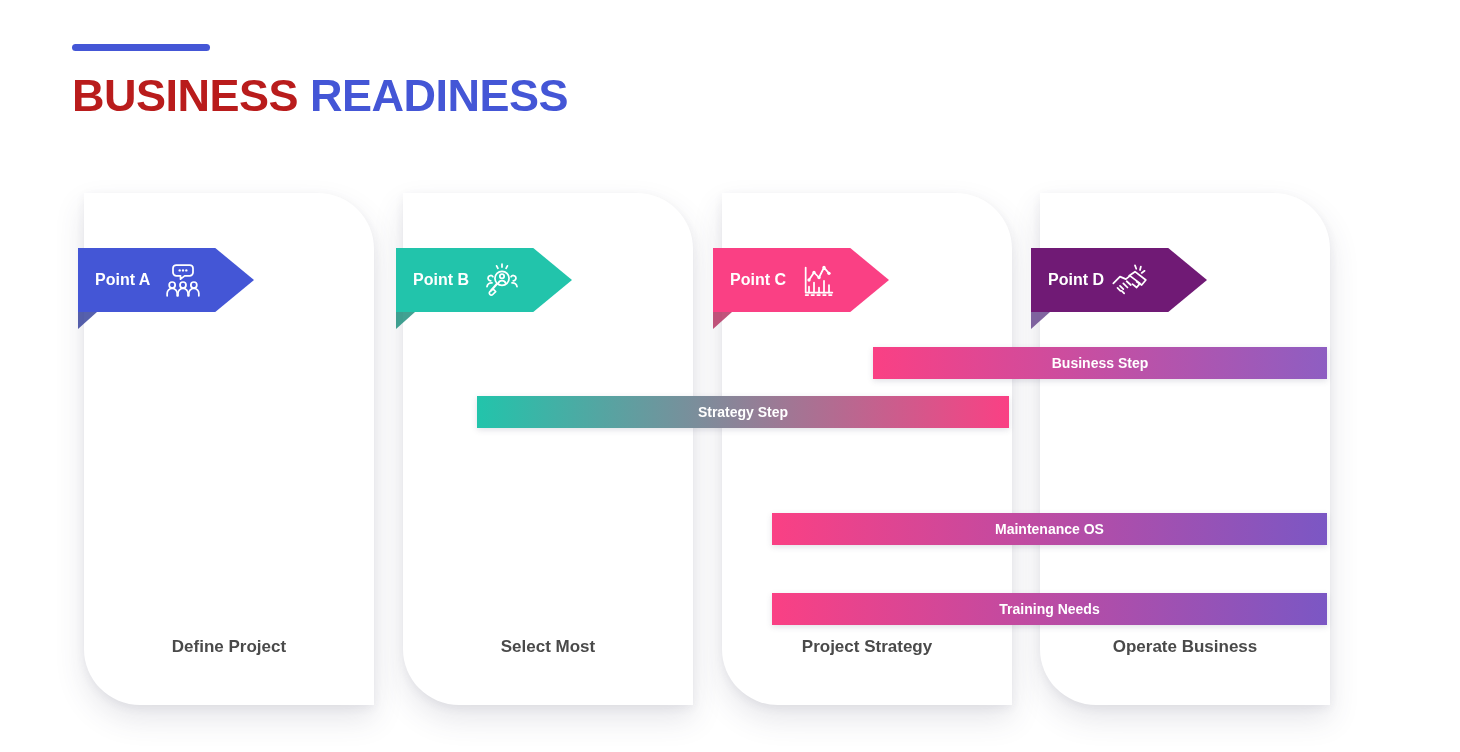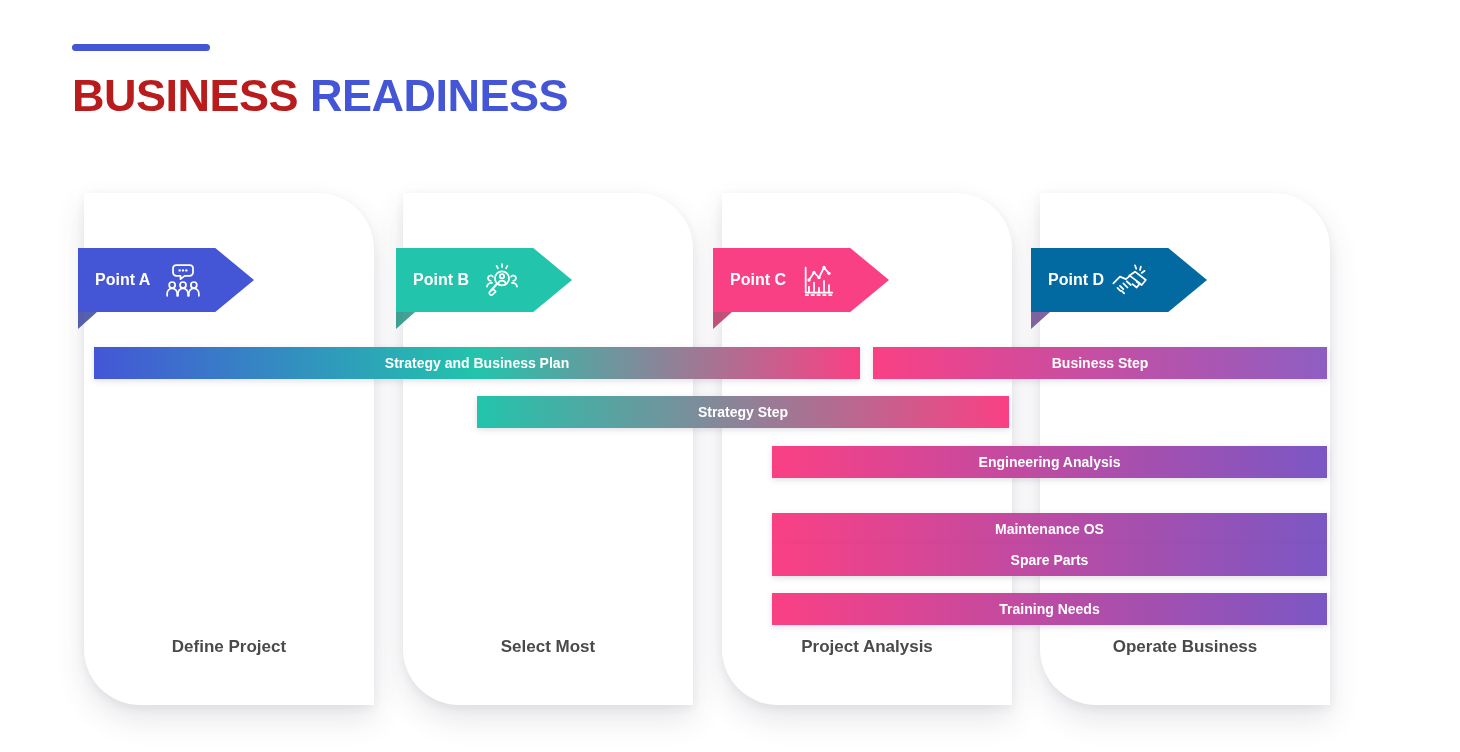--- a/index.html
+++ b/index.html
@@ -128,21 +128,21 @@
 
 <div id="board">
 
   <div class="card" id="card-0">
     <div class="card-label">Define Project</div>
   </div>
   <div class="card" id="card-1">
     <div class="card-label">Select Most</div>
   </div>
   <div class="card" id="card-2">
-    <div class="card-label">Project Analysis</div>
+    <div class="card-label">Project Strategy</div>
   </div>
   <div class="card" id="card-3">
     <div class="card-label">Operate Business</div>
   </div>
 
   <div class="tag-wrap" id="tag-0">
     <div class="tag" style="background: rgb(68, 86, 214);">
       <span class="tag-label">Point A</span>
       <span class="tag-icon">
         <svg viewBox="0 0 48 48" fill="none" stroke="#ffffff" stroke-width="2.1" stroke-linecap="round" stroke-linejoin="round">
@@ -195,56 +195,47 @@
           <circle cx="24" cy="21" r="2" fill="#ffffff" stroke="none"></circle>
           <circle cx="30" cy="9" r="2" fill="#ffffff" stroke="none"></circle>
           <circle cx="36" cy="16" r="2" fill="#ffffff" stroke="none"></circle>
         </svg>
       </span>
     </div>
     <div class="tag-fold" style="background: rgb(250, 64, 132); filter: brightness(0.72);"></div>
   </div>
 
   <div class="tag-wrap" id="tag-3">
-    <div class="tag" style="background: #0369a1; gap: 6px;">
+    <div class="tag" style="background: #701a75; gap: 6px;">
       <span class="tag-label">Point D</span>
       <span class="tag-icon">
         <svg viewBox="0 0 48 48" fill="none" stroke="#ffffff" stroke-width="2.1" stroke-linecap="round" stroke-linejoin="round">
           <path d="M30 6.5l1.5 4M37 8l-1 4M41.5 13l-3.5 2.5"></path>
           <path d="M4 28l8-8 7 3 5-4 12 9-4 5-5-4"></path>
           <path d="M23 19l7-5 13 10-5 6-6-4"></path>
           <path d="M12 31l4 4M16 28l5 5M20 25.5l5 4.5"></path>
           <path d="M9 33.5l3.5 3.5M14 37l3 3"></path>
         </svg>
       </span>
     </div>
     <div class="tag-fold" style="background: rgb(142, 94, 194); filter: brightness(0.72);"></div>
   </div>
 
-  <div class="bar" id="bar-0" style="left: 94px; top: 187px; width: 766px; background: linear-gradient(90deg, rgb(68, 86, 214), rgb(34, 196, 171), rgb(250, 64, 132));">
-    <span>Strategy and Business Plan</span>
-  </div>
 
   <div class="bar" id="bar-1" style="left: 873px; top: 187px; width: 454px; background: linear-gradient(90deg, rgb(250, 64, 132), rgb(142, 94, 194));">
     <span>Business Step</span>
   </div>
 
   <div class="bar" id="bar-2" style="left: 477px; top: 236px; width: 532px; background: linear-gradient(90deg, rgb(34, 196, 171), rgb(250, 64, 132));">
     <span>Strategy Step</span>
   </div>
 
-  <div class="bar" id="bar-3" style="left: 772px; top: 286px; width: 555px; background: linear-gradient(90deg, rgb(250, 64, 132), rgb(123, 87, 196));">
-    <span>Engineering Analysis</span>
-  </div>
 
   <div class="bar" id="bar-4" style="left: 772px; top: 335px; width: 555px; background: linear-gradient(90deg, rgb(250, 64, 132), rgb(123, 87, 196)); margin-top: 18px;">
     <span>Maintenance OS</span>
   </div>
 
-  <div class="bar" id="bar-5" style="left: 772px; top: 384px; width: 555px; background: linear-gradient(90deg, rgb(250, 64, 132), rgb(123, 87, 196));">
-    <span>Spare Parts</span>
-  </div>
 
   <div class="bar" id="bar-6" style="left: 772px; top: 433px; width: 555px; background: linear-gradient(90deg, rgb(250, 64, 132), rgb(123, 87, 196));">
     <span>Training Needs</span>
   </div>
 
 </div>
 
 </body></html>

